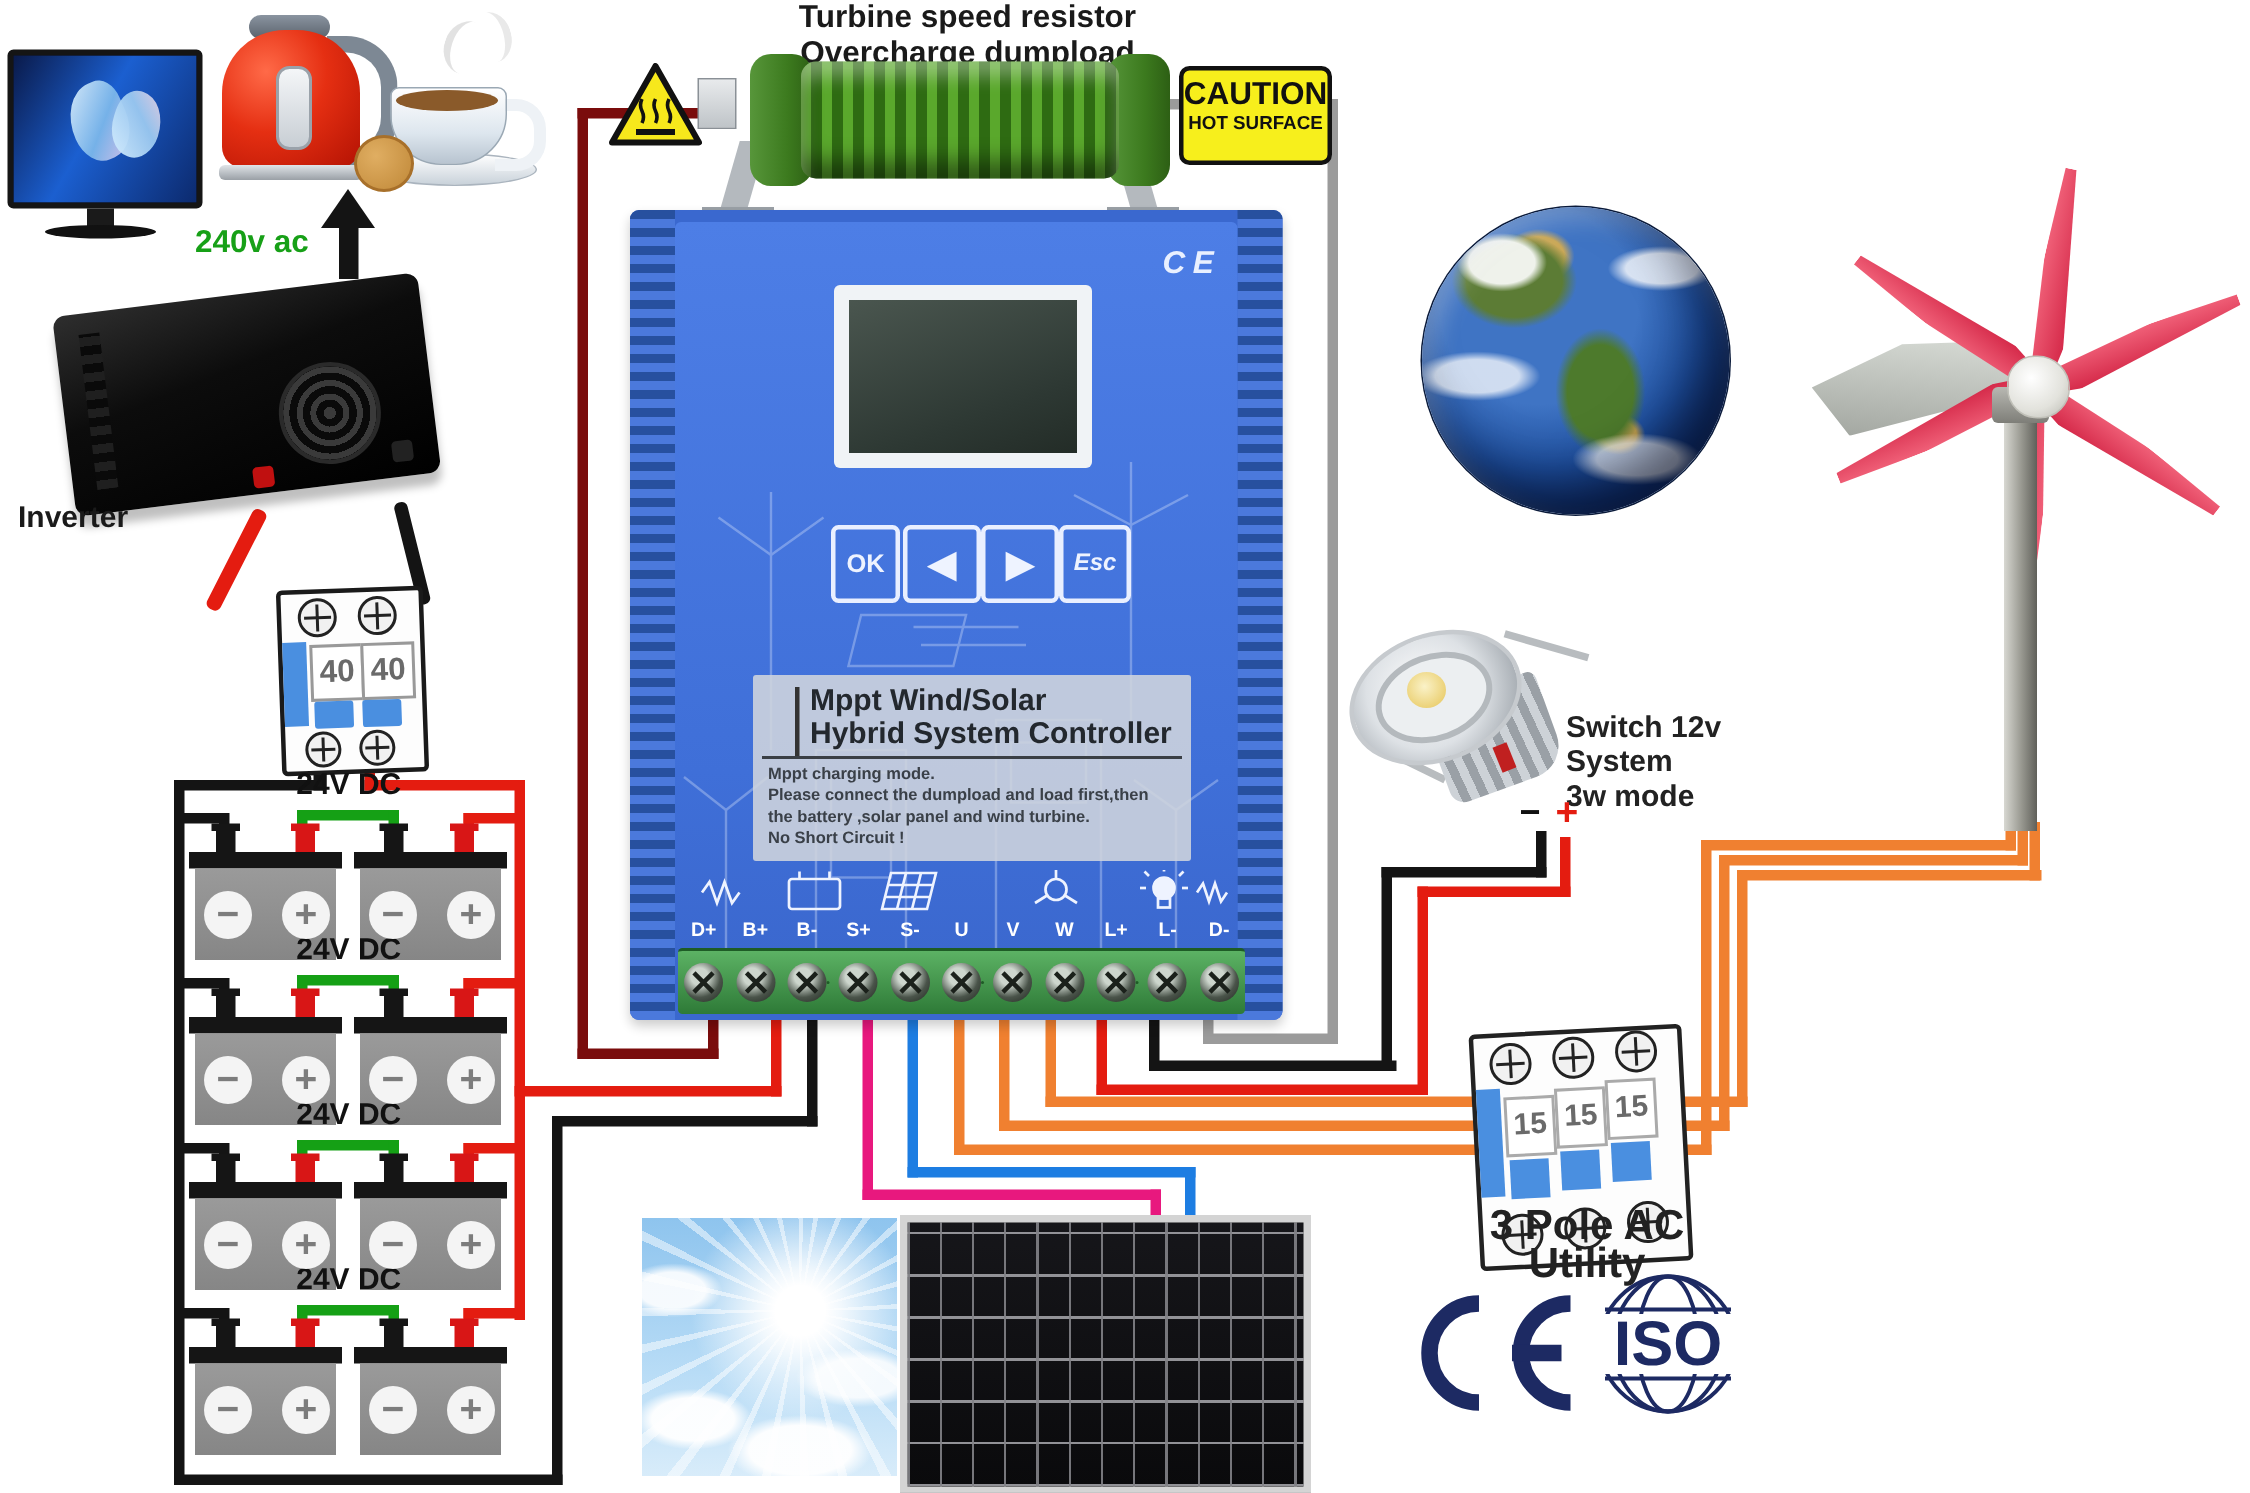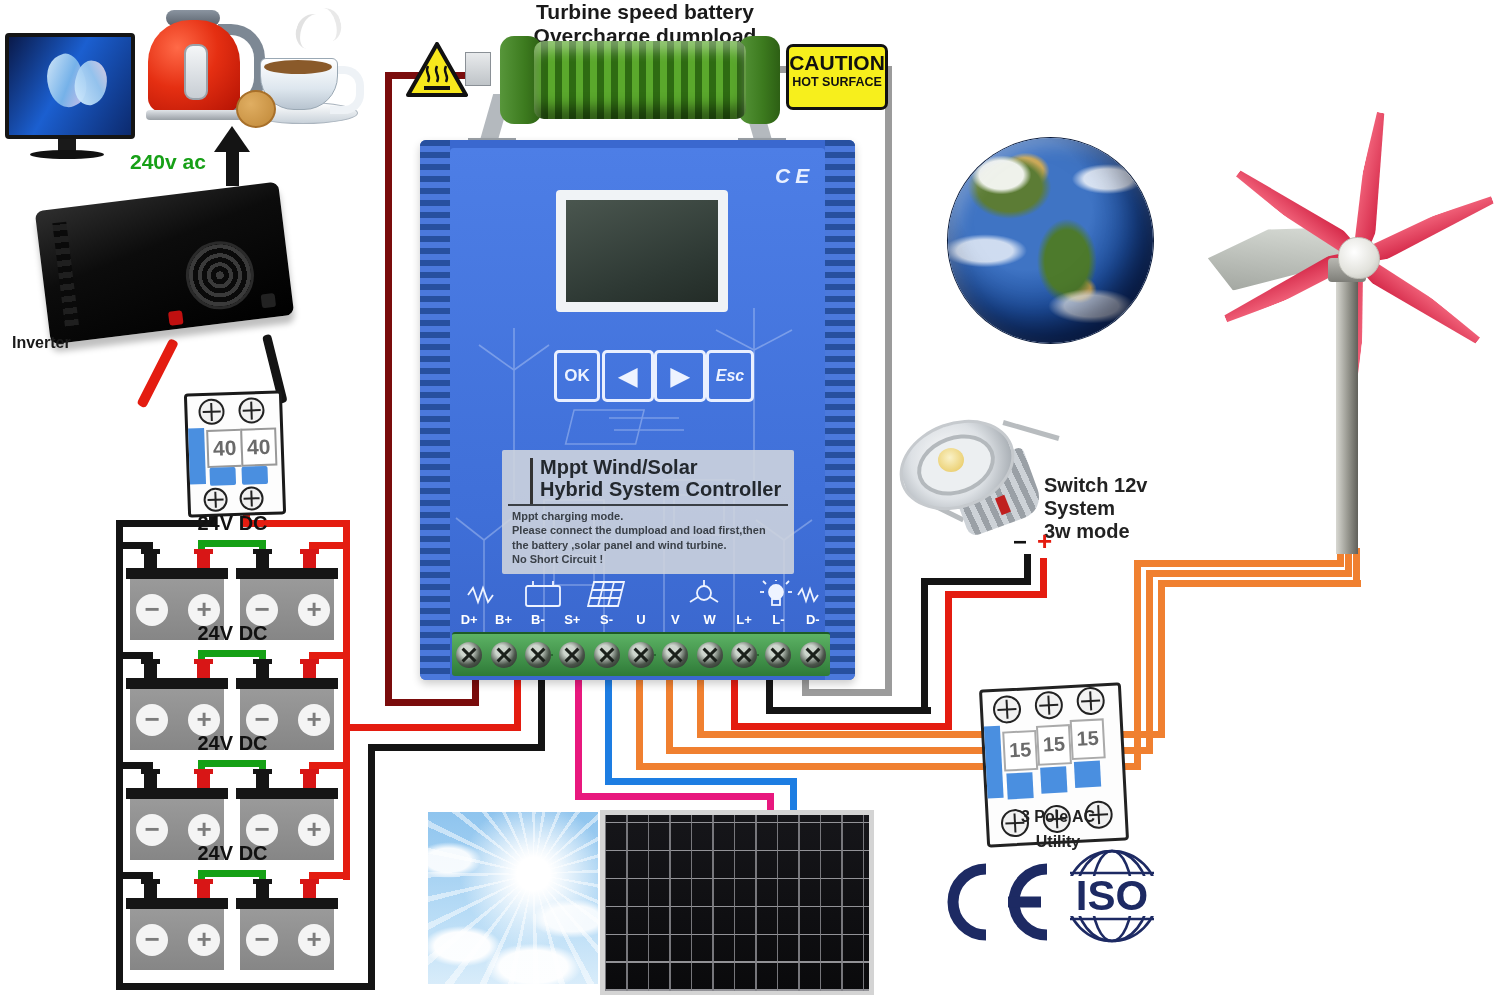--- a/index.html
+++ b/index.html
@@ -159,21 +159,21 @@
   <div class="abs blkbold" style="left:130px;top:150px;width:110px;font-size:21px;color:#17a017;z-index:2">240v ac</div>
   <div class="abs" style="left:226px;top:150px;width:13px;height:36px;background:#141414;z-index:2"></div>
   <div class="abs" style="left:214px;top:126px;width:0;height:0;border-left:18px solid transparent;border-right:18px solid transparent;border-bottom:26px solid #141414;z-index:2"></div>
 
   <div class="abs" style="left:42px;top:196px;width:245px;height:134px;transform:rotate(-7deg);background:linear-gradient(165deg,#2e2e2e,#0c0c0c 40%,#000);border-radius:8px;box-shadow:0 8px 6px rgba(0,0,0,.25);z-index:2">
     <div class="abs" style="left:142px;top:52px;width:62px;height:62px;border-radius:50%;background:repeating-radial-gradient(circle,#3a3a3a 0 4px,#0a0a0a 4px 9px);border:3px solid #2a2a2a"></div>
     <div class="abs" style="left:16px;top:14px;width:14px;height:104px;background:repeating-linear-gradient(0deg,#1f1f1f 0 6px,#0a0a0a 6px 12px)"></div>
     <div class="abs" style="left:120px;top:116px;width:14px;height:14px;background:#c01010;border-radius:3px"></div>
     <div class="abs" style="left:214px;top:110px;width:14px;height:14px;background:#222;border-radius:3px"></div>
   </div>
-  <div class="abs blkbold" style="left:12px;top:334px;font-size:16px;z-index:2">Inverter</div>
+  <div class="abs blkbold" style="left:12px;top:334px;font-size:20px;z-index:2">Inverter</div>
 
 
   <div class="abs" style="left:186px;top:392px;width:92px;height:118px;background:#fdfdfd;border:3px solid #1a1a1a;border-radius:4px;transform:rotate(-2deg);z-index:2">
     <div class="screw" style="left:11px;top:3px;width:22px;height:22px"></div>
     <div class="screw" style="left:51px;top:3px;width:22px;height:22px"></div>
     <div class="abs" style="left:0px;top:32px;width:16px;height:56px;background:#4a8fe0"></div>
     <div class="abs" style="left:18px;top:34px;width:32px;height:34px;background:#fff;border:2px solid #999;font-weight:700;font-size:21px;color:#6a6a6a;text-align:center;line-height:33px"><span>40</span></div>
     <div class="abs" style="left:52px;top:34px;width:32px;height:34px;background:#fff;border:2px solid #999;font-weight:700;font-size:21px;color:#6a6a6a;text-align:center;line-height:33px"><span>40</span></div>
     <div class="abs" style="left:20px;top:72px;width:26px;height:18px;background:#4a8fe0;border-radius:2px"></div>
     <div class="abs" style="left:52px;top:72px;width:26px;height:18px;background:#4a8fe0;border-radius:2px"></div>
@@ -246,21 +246,21 @@
     <div class="pole-cap" style="left:300px;top:879px;background:#d81616"></div>
   <div class="batt-bar" style="left:126px;top:898px;width:102px"></div>
   <div class="batt-body" style="left:130px;top:909px;width:94px"></div>
   <div class="batt-bar" style="left:236px;top:898px;width:102px"></div>
   <div class="batt-body" style="left:240px;top:909px;width:94px"></div>
   <div class="bcirc" style="left:136px;top:924px">−</div>
   <div class="bcirc" style="left:188px;top:924px">+</div>
   <div class="bcirc" style="left:246px;top:924px">−</div>
   <div class="bcirc" style="left:298px;top:924px">+</div>
 
-  <div class="abs ctr blkbold" style="left:480px;top:0px;width:330px;font-size:21px;z-index:2">Turbine speed battery</div>
+  <div class="abs ctr blkbold" style="left:480px;top:0px;width:330px;font-size:21px;z-index:2">Turbine speed resistor</div>
   <div class="abs ctr blkbold" style="left:480px;top:24px;width:330px;font-size:21px;z-index:2">Overcharge dumpload</div>
   <div class="abs" style="left:465px;top:52px;width:24px;height:32px;background:linear-gradient(#e8eaec,#bfc4c8);border:1px solid #8a9096;z-index:2"></div>
   <div class="abs" style="left:733px;top:52px;width:24px;height:32px;background:linear-gradient(#e8eaec,#bfc4c8);border:1px solid #8a9096;z-index:2"></div>
   <div class="abs" style="left:486px;top:94px;width:18px;height:50px;background:#b4b9be;transform:skewX(-16deg);z-index:2"></div>
   <div class="abs" style="left:468px;top:138px;width:48px;height:10px;background:#9aa0a6;z-index:2"></div>
   <div class="abs" style="left:748px;top:94px;width:18px;height:50px;background:#b4b9be;transform:skewX(16deg);z-index:2"></div>
   <div class="abs" style="left:738px;top:138px;width:48px;height:10px;background:#9aa0a6;z-index:2"></div>
   <div class="abs" style="left:500px;top:36px;width:42px;height:88px;background:linear-gradient(90deg,#57963a,#3c7a1e 60%,#2d5f14);border-radius:14px;z-index:3"></div>
   <div class="abs" style="left:738px;top:36px;width:42px;height:88px;background:linear-gradient(90deg,#57963a,#3c7a1e 60%,#2d5f14);border-radius:14px;z-index:3"></div>
   <div class="abs" style="left:534px;top:41px;width:212px;height:78px;background:repeating-linear-gradient(90deg,#5aa82c 0 7px,#2e6b12 7px 14px);border-radius:10px;box-shadow:inset 0 10px 12px rgba(255,255,255,.35),inset 0 -12px 14px rgba(0,0,0,.45);z-index:3"></div>
@@ -450,21 +450,21 @@
     <div class="abs" style="left:18px;top:40px;width:30px;height:36px;background:#fff;border:2px solid #aaa;font-weight:700;font-size:20px;color:#6a6a6a;text-align:center;line-height:34px"><span>15</span></div>
     <div class="abs" style="left:52px;top:36px;width:30px;height:36px;background:#fff;border:2px solid #aaa;font-weight:700;font-size:20px;color:#6a6a6a;text-align:center;line-height:34px"><span>15</span></div>
     <div class="abs" style="left:86px;top:32px;width:30px;height:36px;background:#fff;border:2px solid #aaa;font-weight:700;font-size:20px;color:#6a6a6a;text-align:center;line-height:34px"><span>15</span></div>
     <div class="abs" style="left:20px;top:82px;width:26px;height:26px;background:#4a8fe0"></div>
     <div class="abs" style="left:54px;top:78px;width:26px;height:26px;background:#4a8fe0"></div>
     <div class="abs" style="left:88px;top:74px;width:26px;height:26px;background:#4a8fe0"></div>
     <div class="screw" style="left:12px;top:118px;width:24px;height:24px"></div>
     <div class="screw" style="left:54px;top:116px;width:24px;height:24px"></div>
     <div class="screw" style="left:96px;top:114px;width:24px;height:24px"></div>
   </div>
-  <div class="abs ctr" style="left:988px;top:804px;width:140px;font-weight:900;font-size:16px;line-height:25px;color:#222;z-index:3">
+  <div class="abs ctr" style="left:988px;top:804px;width:140px;font-weight:900;font-size:28px;line-height:25px;color:#222;z-index:3">
     <div>3 Pole AC</div>
     <div>Utility</div>
   </div>
 
   <svg class="abs" style="left:938px;top:862px;z-index:2" width="114" height="80" viewBox="0 0 114 80">
     <g stroke="#1d2a63" stroke-width="11" fill="none" stroke-linecap="butt">
       <path d="M48 7 A33 33 0 1 0 48 73"></path>
       <path d="M109 7 A33 33 0 1 0 109 73"></path>
       <line x1="70" y1="40" x2="103" y2="40"></line>
     </g>

